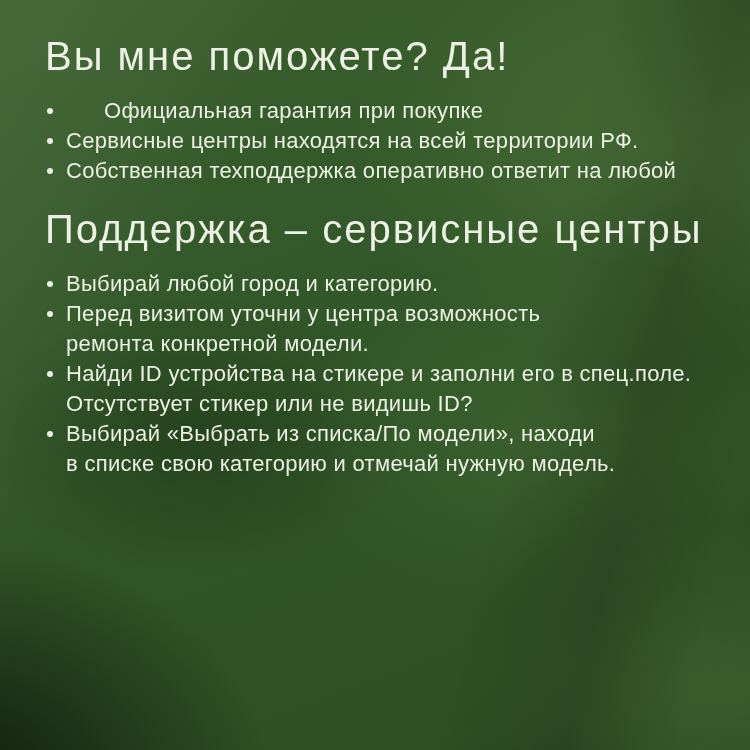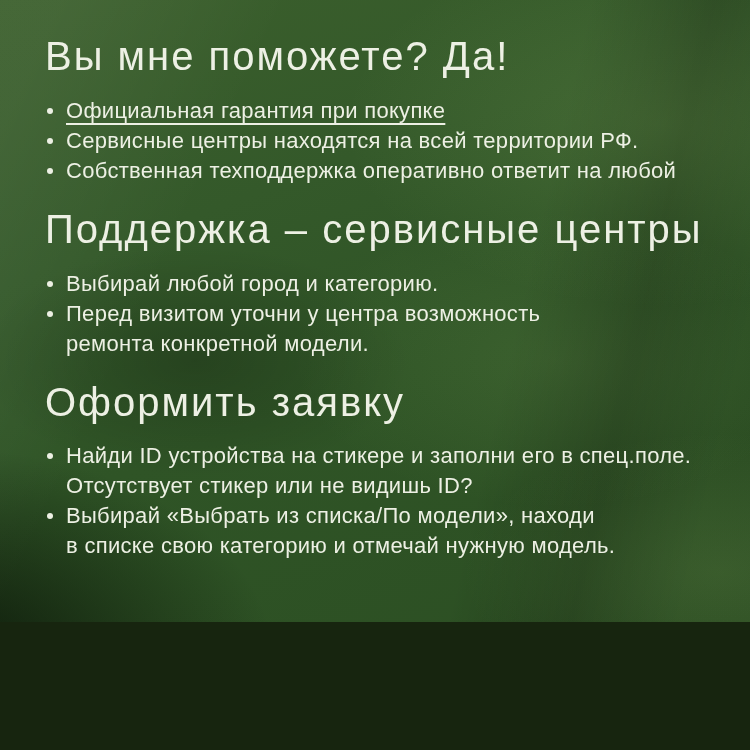--- a/index.html
+++ b/index.html
@@ -1,19 +1,19 @@
 <!DOCTYPE html>
 <html><head>
 <meta charset="utf-8">
 <style>
   html, body { margin: 0; padding: 0; background: #17250f; }
   .page {
     position: relative;
     width: 750px;
-    height: 622px;
+    height: 750px;
     overflow: hidden;
     box-sizing: border-box;
     padding: 34px 45px 0 45px;
     font-family: "Liberation Sans", "DejaVu Sans", sans-serif;
     color: #edf0e4;
     background:
       radial-gradient(60% 42% at 88% 20%, rgba(160,200,110,0.16), rgba(160,200,110,0) 70%),
       radial-gradient(50% 34% at 74% 58%, rgba(170,210,120,0.10), rgba(170,210,120,0) 70%),
       radial-gradient(46% 30% at 96% 92%, rgba(170,210,120,0.12), rgba(170,210,120,0) 75%),
       radial-gradient(72% 55% at -8% 106%, rgba(4,10,3,0.78), rgba(4,10,3,0) 62%),
@@ -43,23 +43,23 @@
     background: #edf0e4;
   }
   .line {
     display: block;
     font-size: 22px;
     line-height: 30px;
     letter-spacing: 0.3px;
     white-space: nowrap;
   }
   .line.underline {
-    text-decoration: underline;
     text-decoration-thickness: 1.5px;
     text-underline-offset: 5px;
+    margin-left: 38px;
   }
 </style>
 </head>
 <body>
 
 <div class="page">
 
   <section>
     <h1 class="heading">Вы мне поможете? Да!</h1>
     <ul class="bullets">
@@ -87,21 +87,20 @@
       </li>
       <li class="bullet">
         <span class="dot"></span>
         <span class="line">Перед визитом уточни у центра возможность</span>
         <span class="line">ремонта конкретной модели.</span>
       </li>
     </ul>
   </section>
 
   <section>
-    <h1 class="heading gap-top">Оформить заявку</h1>
     <ul class="bullets">
       <li class="bullet">
         <span class="dot"></span>
         <span class="line">Найди ID устройства на стикере и заполни его в спец.поле.</span>
         <span class="line">Отсутствует стикер или не видишь ID?</span>
       </li>
       <li class="bullet">
         <span class="dot"></span>
         <span class="line">Выбирай «Выбрать из списка/По модели», находи</span>
         <span class="line">в списке свою категорию и отмечай нужную модель.</span>

